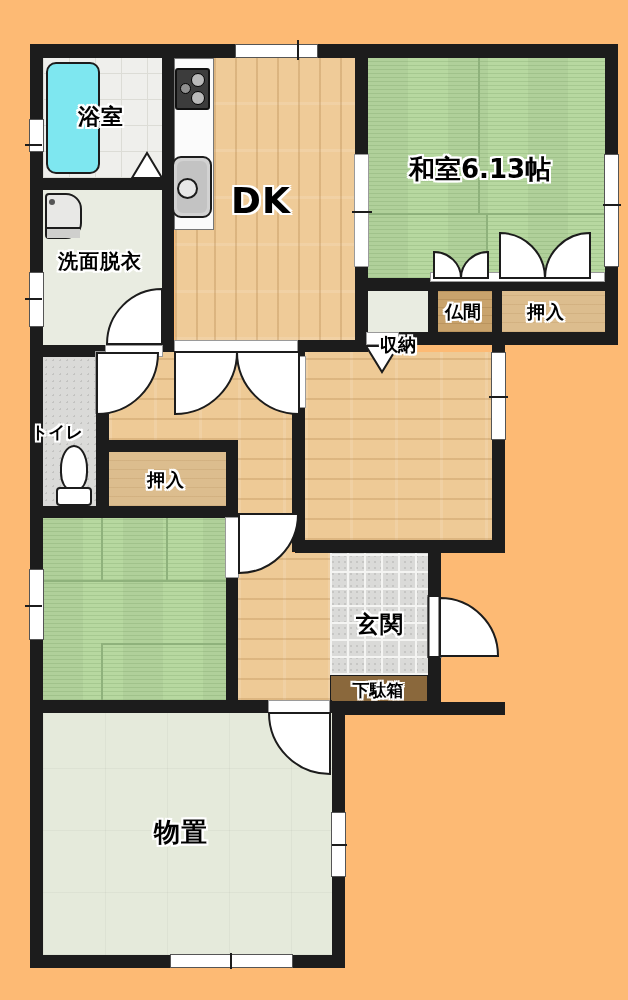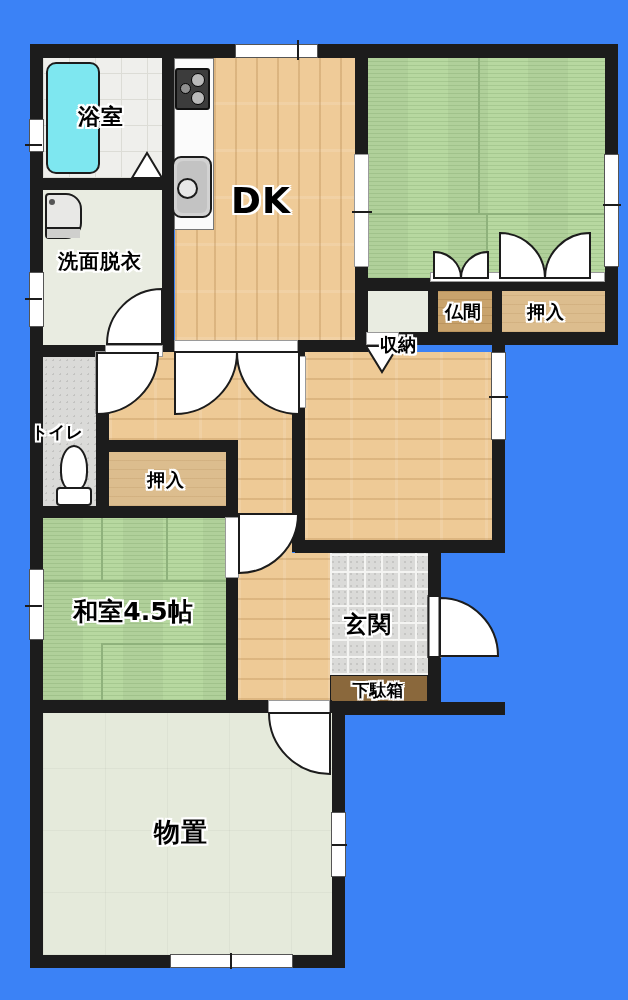--- a/index.html
+++ b/index.html
@@ -1,17 +1,17 @@
 <!DOCTYPE html>
 <html><head>
 <meta charset="utf-8">
 <style>
   html,body{margin:0;padding:0;background:#ffffff;}
   #canvas{
-    position:relative;width:628px;height:1000px;background:#3b82f6;
+    position:relative;width:628px;height:1000px;background:#fdba74;
     font-family:"DejaVu Sans",sans-serif;overflow:hidden;
   }
   .floor,.w,.win,.gap,.fx{position:absolute;box-sizing:border-box;}
   .w{background:#1c1c1c;}
   .win{background:#ffffff;border:1px solid #555;}
   .gap{background:#ffffff;border:1px solid #9a9a9a;}
   .lbl{
     position:absolute;font-weight:bold;color:#000;white-space:nowrap;
     transform:translate(-50%,-50%);letter-spacing:1px;
     text-shadow:-2px -2px 0 #fff,2px -2px 0 #fff,-2px 2px 0 #fff,2px 2px 0 #fff,
@@ -181,22 +181,22 @@
     <div style="position:absolute;left:0;bottom:-1px;width:100%;height:9px;background:#cfcfcd;border-top:2px solid #1c1c1c;"></div>
   </div>
 
   <div class="fx" style="left:60px;top:445px;width:28px;height:46px;background:#fff;border:2px solid #1c1c1c;border-radius:50% 50% 40% 40%;"></div>
   <div class="fx" style="left:56px;top:487px;width:36px;height:19px;background:#fff;border:2px solid #1c1c1c;border-radius:4px;"></div>
 
   <div class="lbl" style="left:101px;top:117px;font-size:22px;">浴室</div>
   <div class="lbl" style="left:100px;top:261px;font-size:20px;">洗面脱衣</div>
   <div class="lbl" style="left:57px;top:432px;font-size:17px;letter-spacing:0;">トイレ</div>
   <div class="lbl" style="left:261px;top:200px;font-size:36px;">DK</div>
+  <div class="lbl" style="left:480px;top:169px;font-size:26px;letter-spacing:0;">和室6.13帖</div>
   <div class="lbl" style="left:398px;top:312px;font-size:18px;letter-spacing:0;margin-top:33px;">収納</div>
   <div class="lbl" style="left:463px;top:312px;font-size:18px;letter-spacing:0;">仏間</div>
   <div class="lbl" style="left:546px;top:312px;font-size:18px;">押入</div>
   <div class="lbl" style="left:166px;top:480px;font-size:18px;">押入</div>
-  <div class="lbl" style="left:133px;top:611px;font-size:25px;letter-spacing:0;">和室4.5帖</div>
-  <div class="lbl" style="left:368px;top:624px;font-size:23px;">玄関</div>
+  <div class="lbl" style="left:380px;top:624px;font-size:23px;">玄関</div>
   <div class="lbl" style="left:378px;top:690px;font-size:17px;letter-spacing:0;">下駄箱</div>
   <div class="lbl" style="left:181px;top:832px;font-size:26px;">物置</div>
 
 </div>
 
 </body></html>

